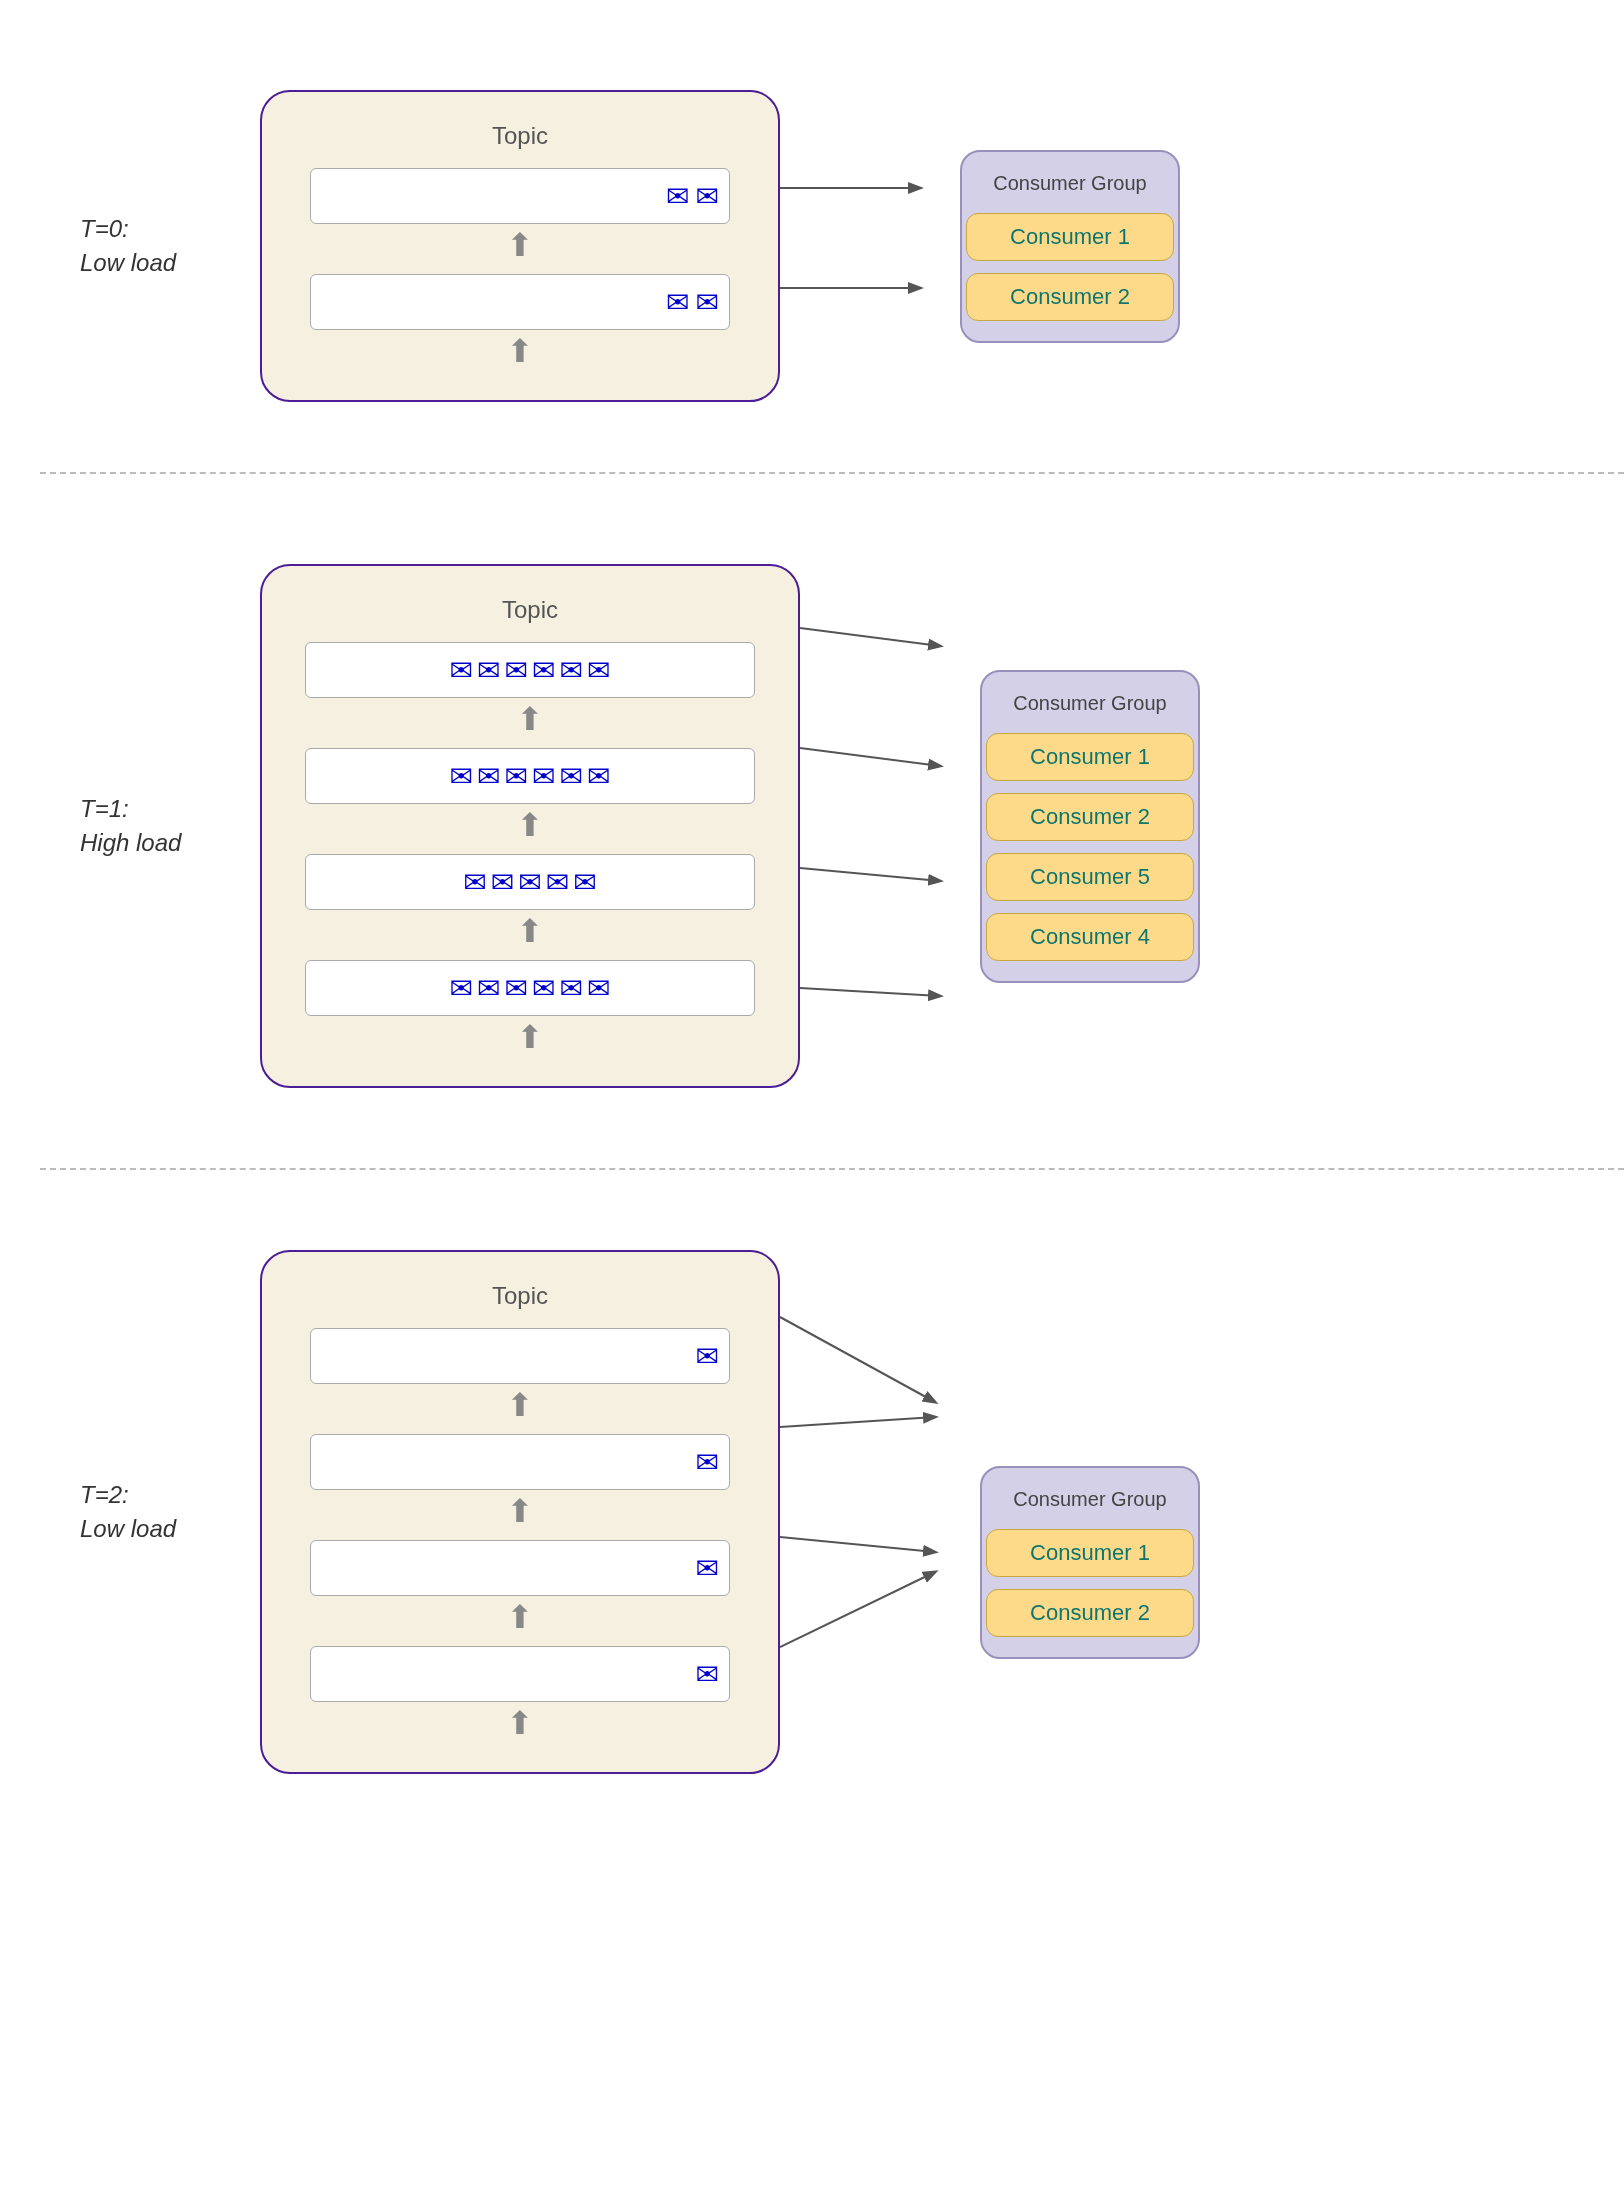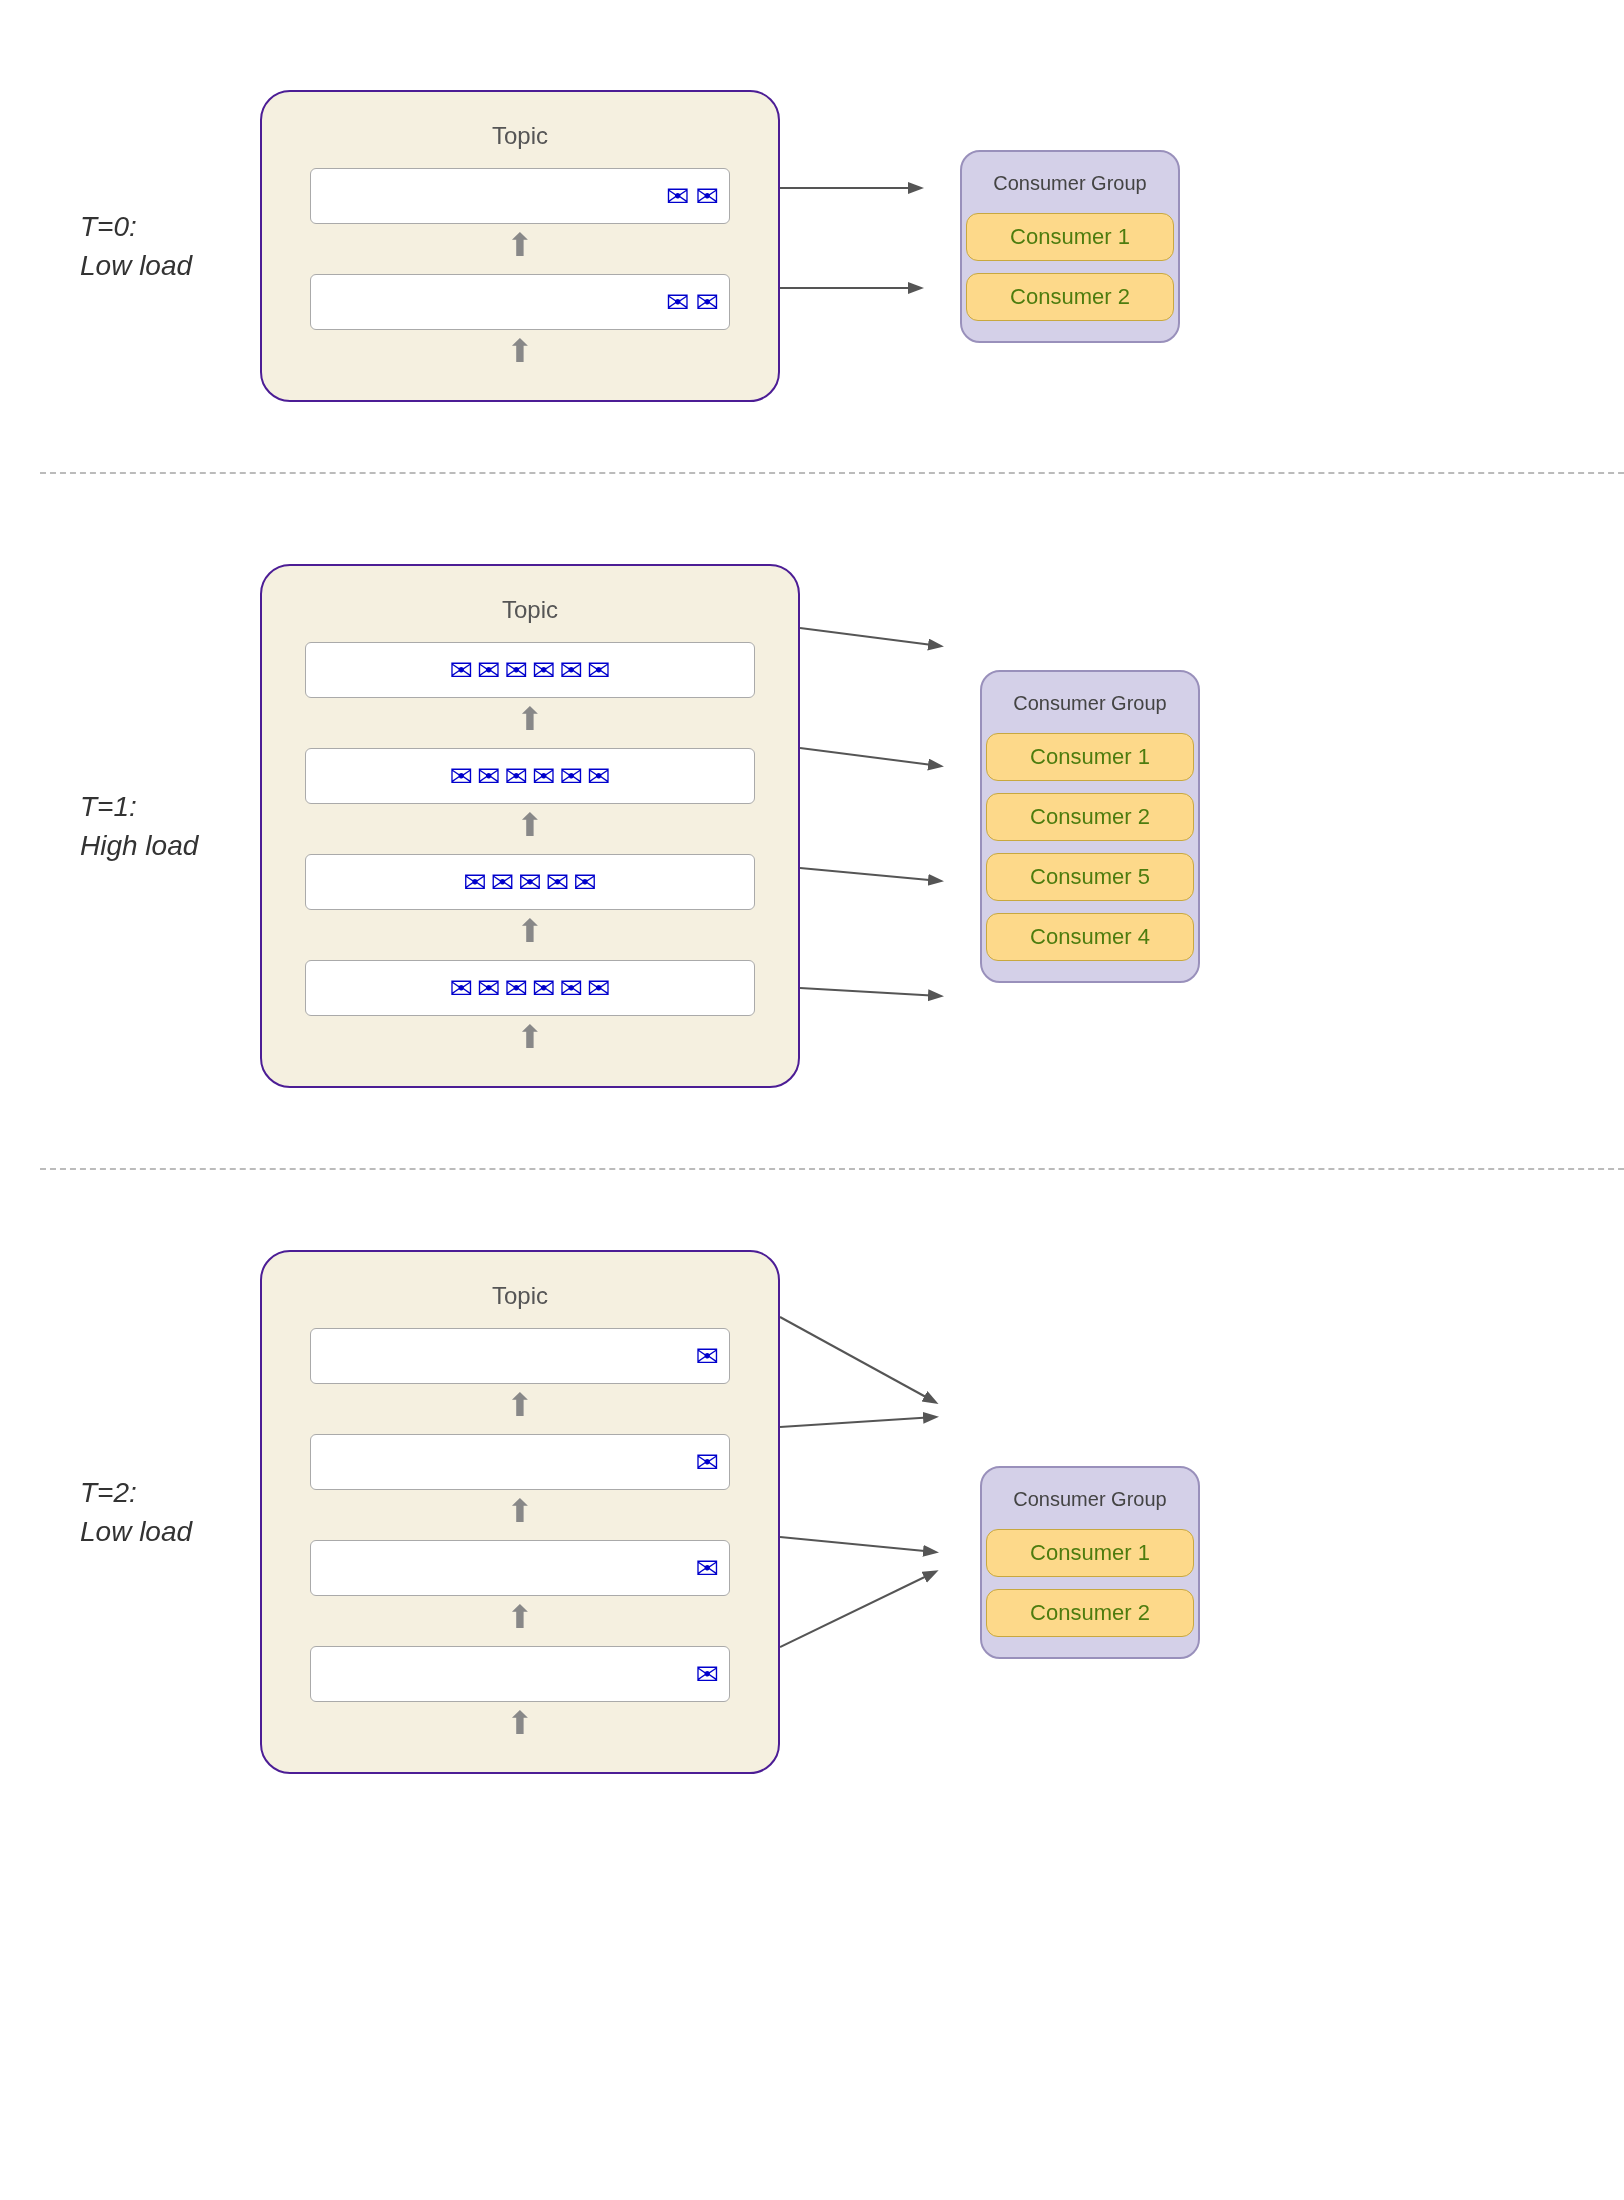--- a/index.html
+++ b/index.html
@@ -14,21 +14,21 @@
     .diagram-section {
       display: flex;
       align-items: center;
       padding: 40px 60px;
       position: relative;
     }
 
     .section-label {
       width: 160px;
       font-style: italic;
-      font-size: 28px;
+      font-size: 24px;
       color: #333;
       line-height: 1.4;
       flex-shrink: 0;
       margin-right: 20px;
     }
 
     .topic-box {
       background: #f5f0e0;
       border: 2px solid #4c1d95;
       border-radius: 30px;
@@ -92,21 +92,21 @@
       text-align: center;
       margin-bottom: 6px;
     }
 
     .consumer-box {
       background: #fdd98a;
       border: 1.5px solid #c8a840;
       border-radius: 12px;
       padding: 10px 20px;
       font-size: 22px;
-      color: #4d7c0f;
+      color: #0f766e;
       text-align: center;
       min-width: 160px;
     }
 
     .dashed-divider {
       width: 100%;
       border: none;
       border-top: 2px dashed #bbb;
       margin: 0;
     }

